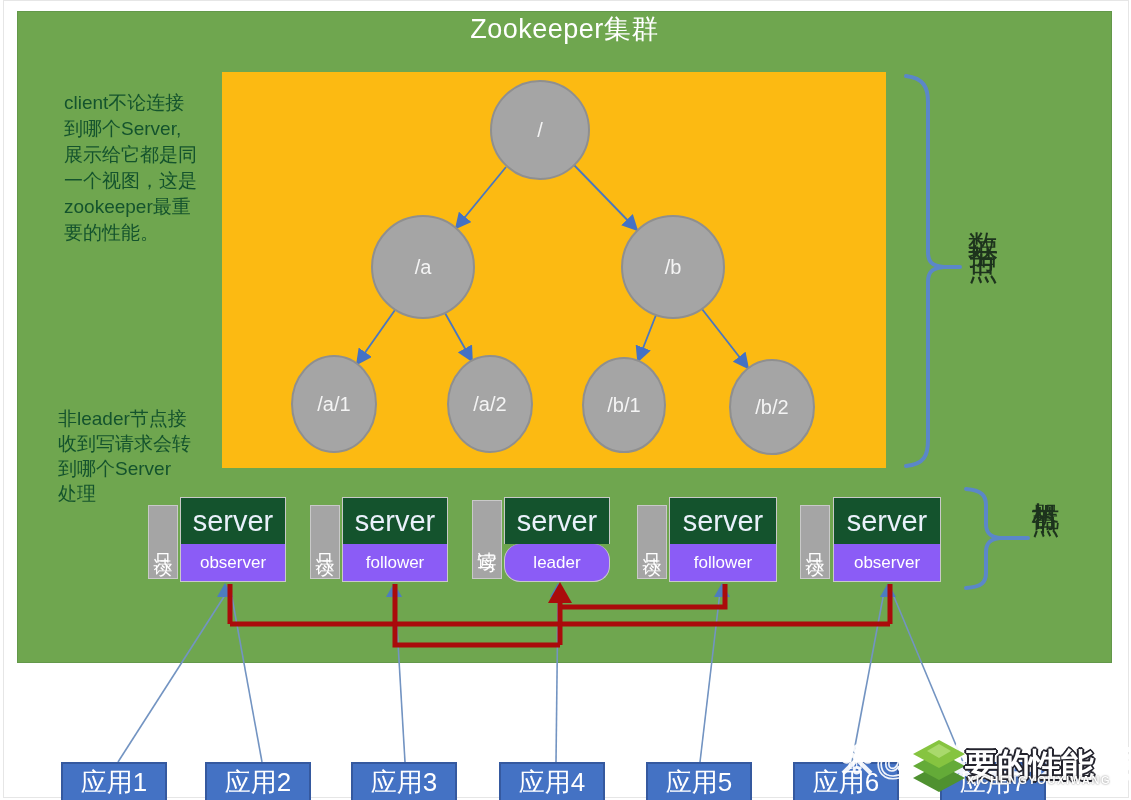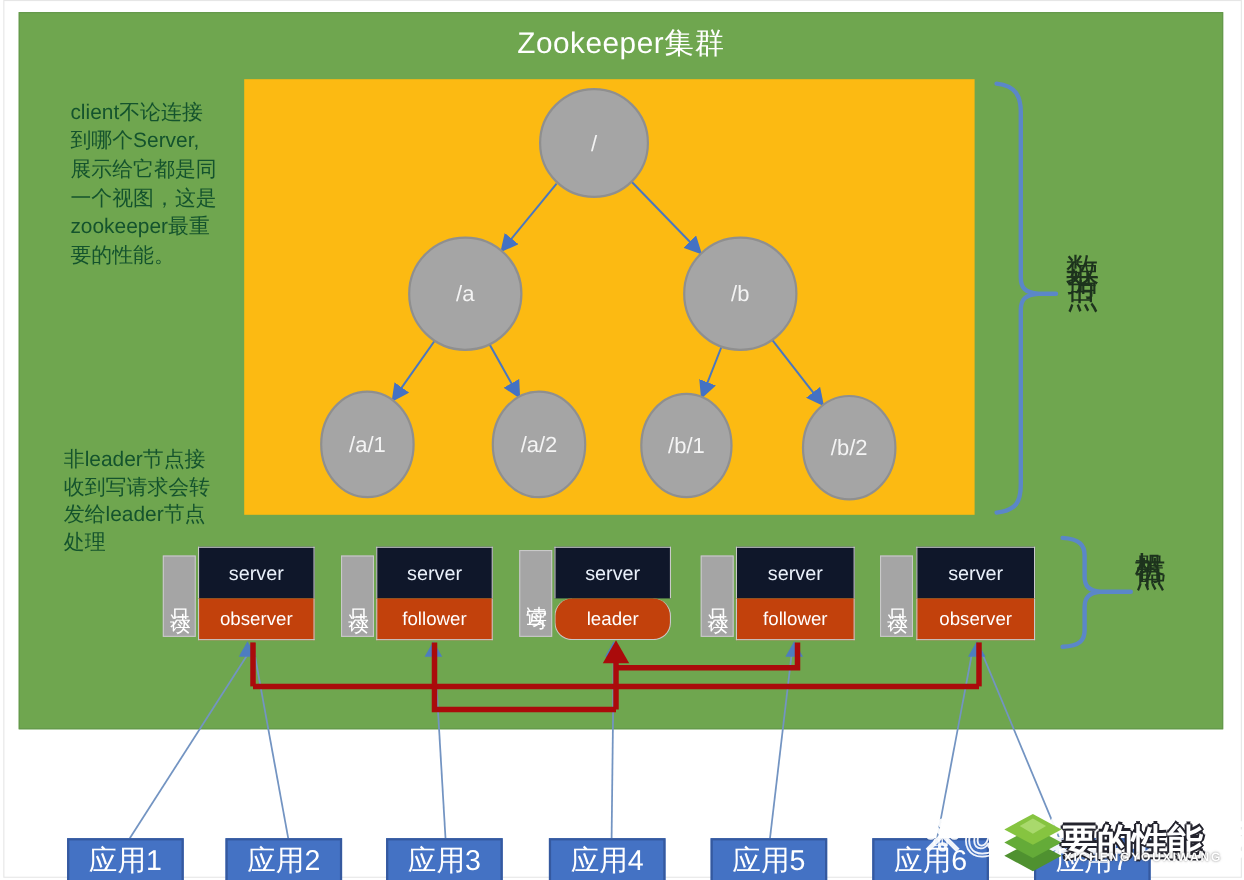--- a/index.html
+++ b/index.html
@@ -6,21 +6,21 @@
   body{
     width:1131px;height:800px;position:relative;overflow:hidden;
     background:#ffffff;font-family:"Liberation Sans", sans-serif;
   }
   .frame{position:absolute;left:3px;top:0;width:1124px;height:796px;border:1px solid #e6e6e6;pointer-events:none;}
   .green-box{
     position:absolute;left:17px;top:11px;width:1095px;height:652px;
     background:#6fa64f;border:1px solid #63984a;box-sizing:border-box;
   }
   .title{
-    position:absolute;left:17px;top:21px;width:1095px;text-align:center;
+    position:absolute;left:17px;top:11px;width:1095px;text-align:center;
     color:#ffffff;font-size:27px;letter-spacing:0.5px;
   }
   .yellow-box{
     position:absolute;left:222px;top:72px;width:664px;height:396px;
     background:#fcba12;
   }
   .note{
     position:absolute;color:#14532d;font-size:19px;line-height:26px;
     white-space:pre-line;
   }
@@ -29,27 +29,27 @@
   svg.overlay{position:absolute;left:0;top:0;z-index:3;}
   .server-unit .mode-box{
     position:absolute;width:30px;height:74px;background:#a5a5a5;
     border:1px solid #c9c9c9;box-sizing:border-box;
     display:flex;align-items:center;justify-content:center;
     color:#ffffff;font-size:19px;
     writing-mode:vertical-rl;text-orientation:upright;letter-spacing:4px;
     z-index:4;
   }
   .server-unit .srv-top{
-    position:absolute;width:106px;height:47px;background:#0f172a;
+    position:absolute;width:106px;height:47px;background:#14532d;
     border:1px solid #c9c9c9;border-bottom:none;box-sizing:border-box;
     display:flex;align-items:center;justify-content:center;
-    color:#eaf1fb;font-size:18px;z-index:4;
+    color:#eaf1fb;font-size:29px;z-index:4;
   }
   .server-unit .srv-role{
-    position:absolute;width:106px;height:38px;background:#c2410c;
+    position:absolute;width:106px;height:38px;background:#8b5cf6;
     border:1px solid #c9c9c9;border-top:none;box-sizing:border-box;
     display:flex;align-items:center;justify-content:center;
     color:#ffffff;font-size:17px;z-index:4;
   }
   .vlabel{
     position:absolute;writing-mode:vertical-rl;text-orientation:upright;
     color:#1d331d;z-index:4;
   }
   .vlabel.data{left:962px;top:208px;font-size:30px;letter-spacing:7px;}
   .vlabel.machine{left:1026px;top:480px;font-size:28px;letter-spacing:2px;}
@@ -91,21 +91,21 @@
 <div class="yellow-box"></div>
 
 <div class="note note1">client不论连接
 到哪个Server,
 展示给它都是同
 一个视图，这是
 zookeeper最重
 要的性能。</div>
 <div class="note note2">非leader节点接
 收到写请求会转
-发给leader节点
+到哪个Server
 处理</div>
 
 <svg class="overlay" width="1131" height="800" viewBox="0 0 1131 800">
   <defs>
     <marker id="arrowBlue" markerWidth="10" markerHeight="9" refX="8" refY="4.5" orient="auto">
       <path d="M0,0 L9,4.5 L0,9 z" fill="#4472c4"></path>
     </marker>
   </defs>
 
   <g stroke="#4a77c0" stroke-width="1.8">

